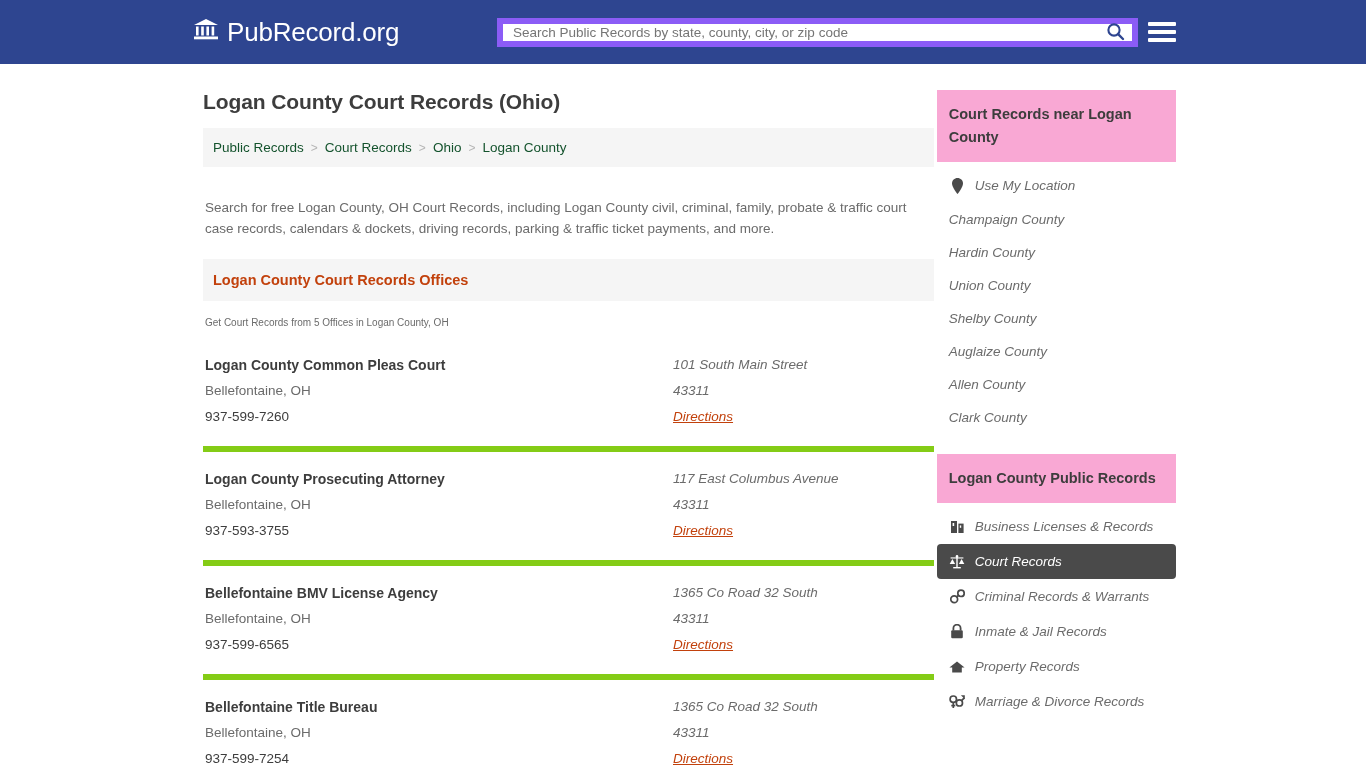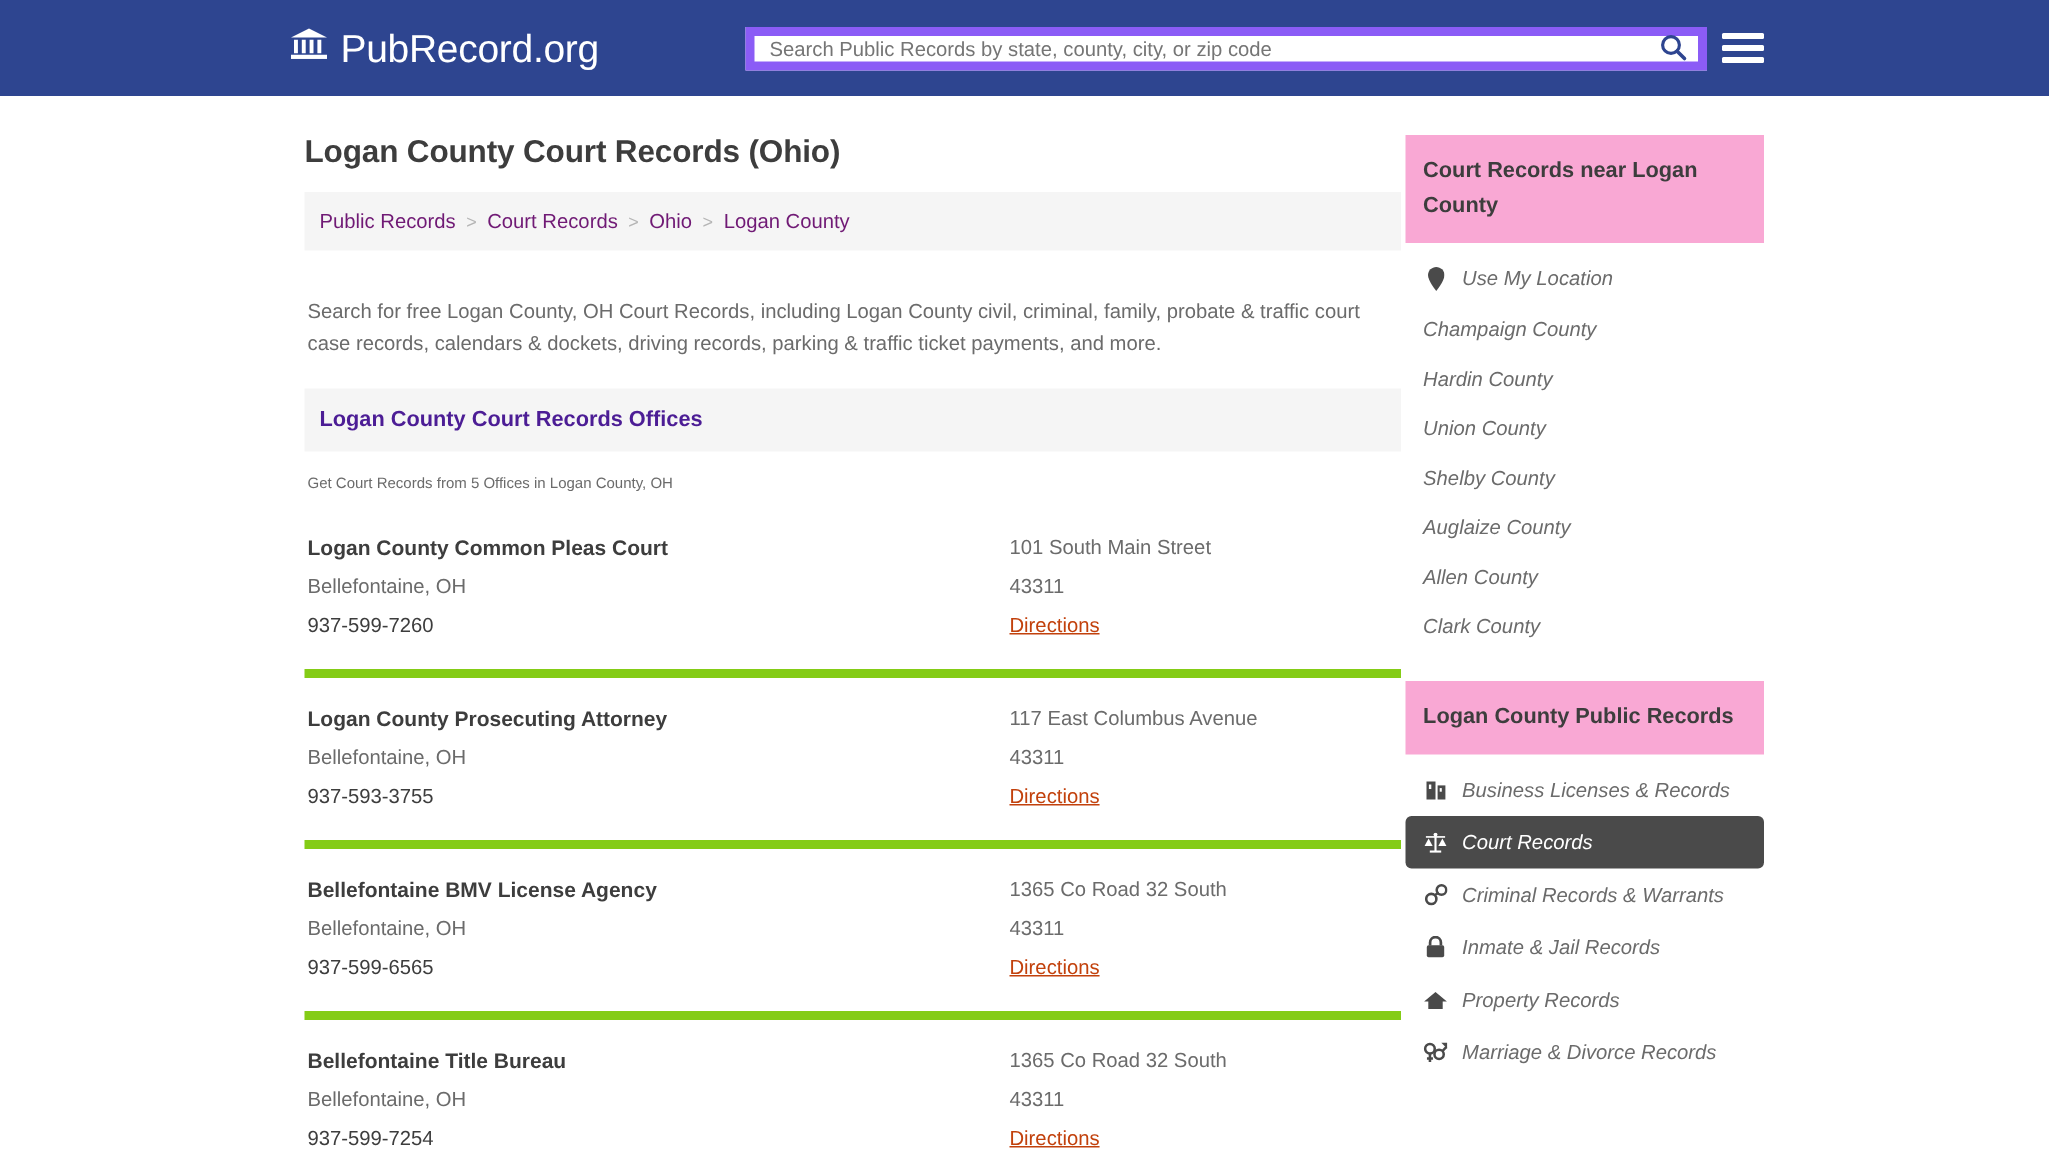--- a/index.html
+++ b/index.html
@@ -97,56 +97,56 @@
     background: #f5f5f5;
     padding: 12px 10px;
     font-size: 13.5px;
     color: #8b8b8b;
     display: flex;
     align-items: center;
     gap: 7px;
     flex-wrap: wrap;
   }
   .breadcrumb a {
-    color: #701a75;
+    color: #14532d;
     text-decoration: none;
   }
   .crumb-sep { color: #b5b5b5; font-size: 12px; }
 
   .intro {
     font-size: 13.5px;
     color: #6b6b6b;
     line-height: 21px;
     padding: 16px 2px 0 2px;
     max-width: 710px;
   }
 
   
   .section-head {
     background: #f5f5f5;
     padding: 13px 10px;
     margin-top: 20px;
     font-size: 14.5px;
     font-weight: bold;
-    color: #4c1d95;
+    color: #c2410c;
   }
   .section-sub {
     font-size: 10px;
     color: #6b6b6b;
     padding: 16px 2px 0 2px;
   }
   .office-list { margin-top: 10px; }
   .office-row {
     display: flex;
     padding: 14px 2px 16px 2px;
     border-bottom: 6px solid #84cc16;
   }
   .office-row:last-child { border-bottom: none; }
   .office-left { width: 468px; }
-  .office-right { flex: 1; }
+  .office-right { flex: 1; font-style: italic; }
   .office-name {
     font-size: 14px;
     font-weight: bold;
     color: #3d3d3d;
     line-height: 26px;
   }
   .office-city, .office-zip {
     font-size: 13.5px;
     color: #6b6b6b;
     line-height: 26px;

